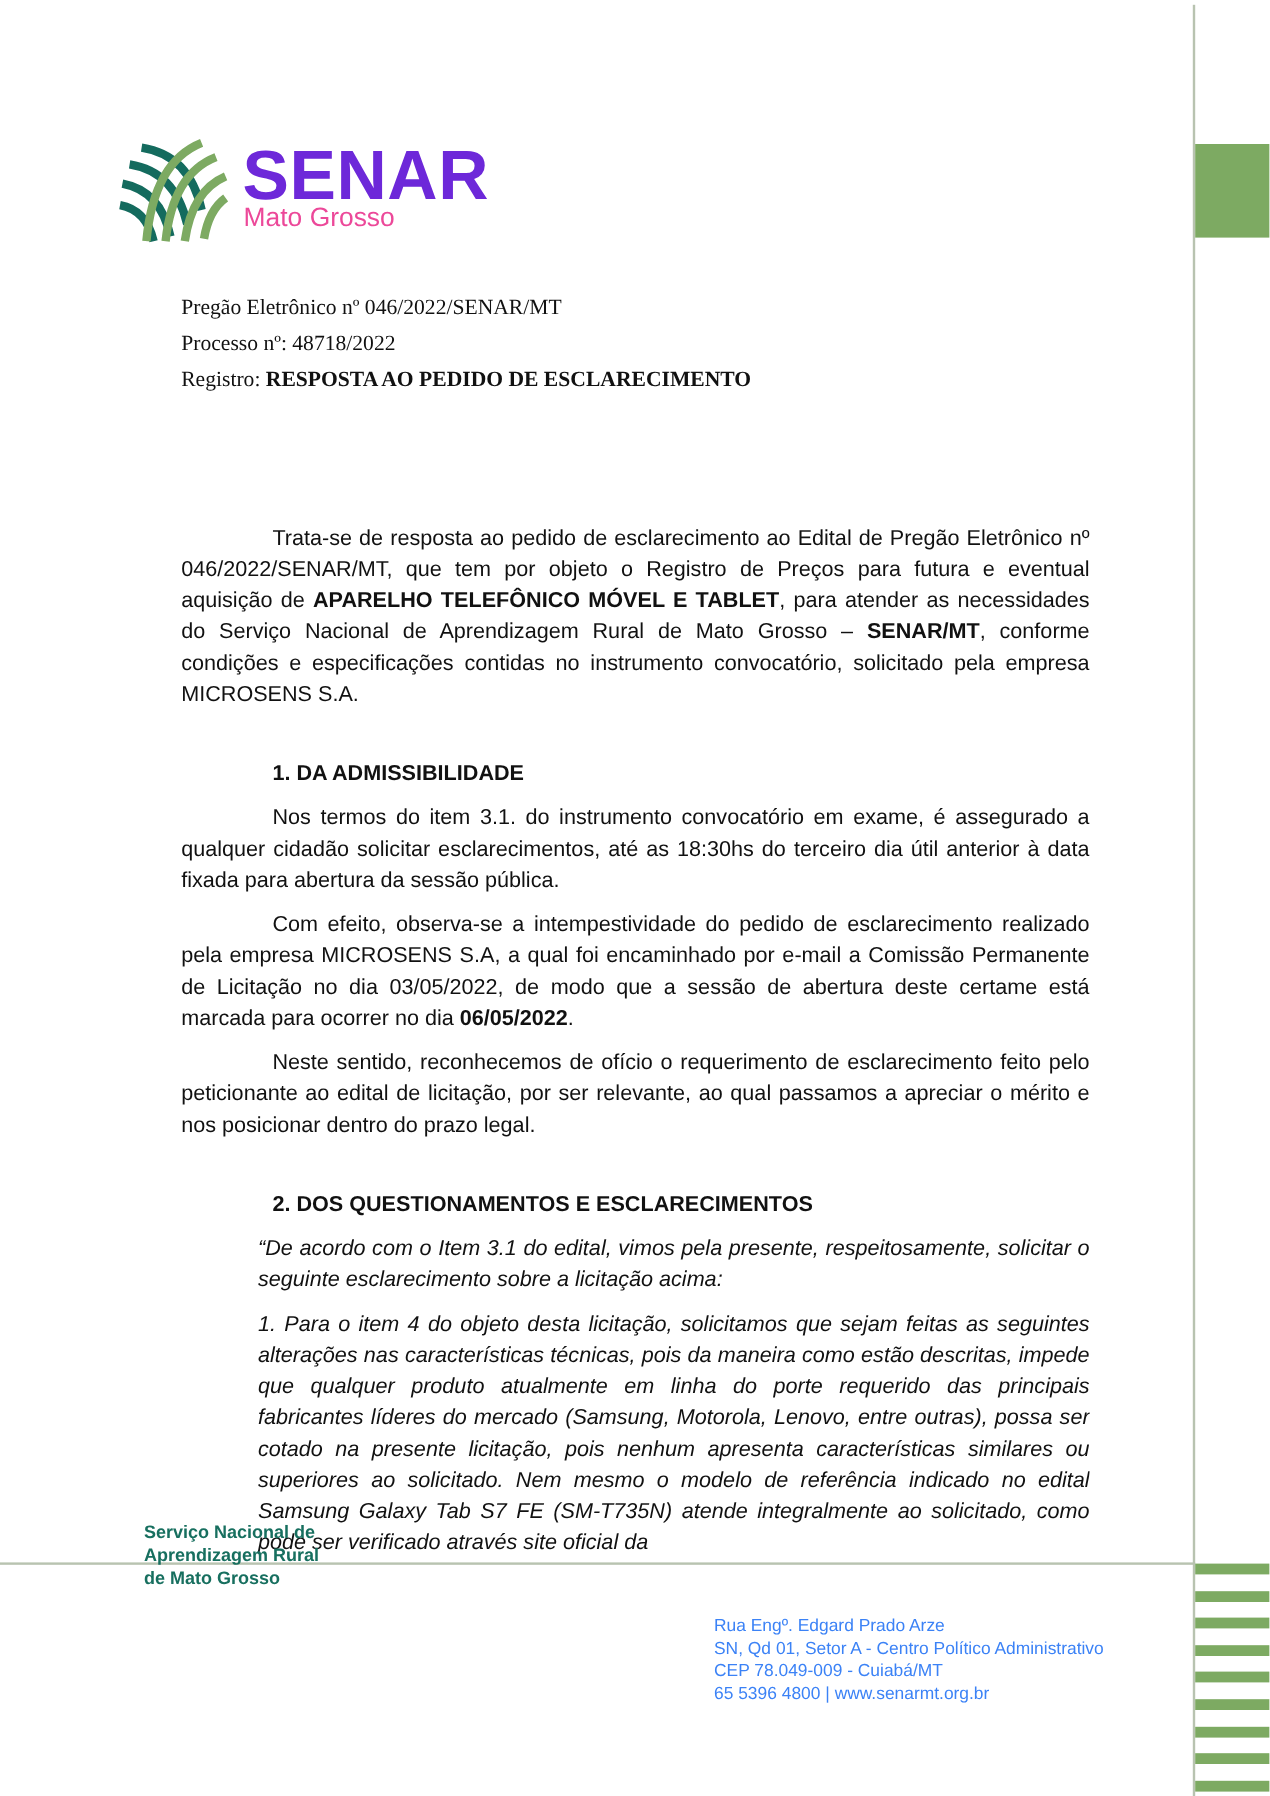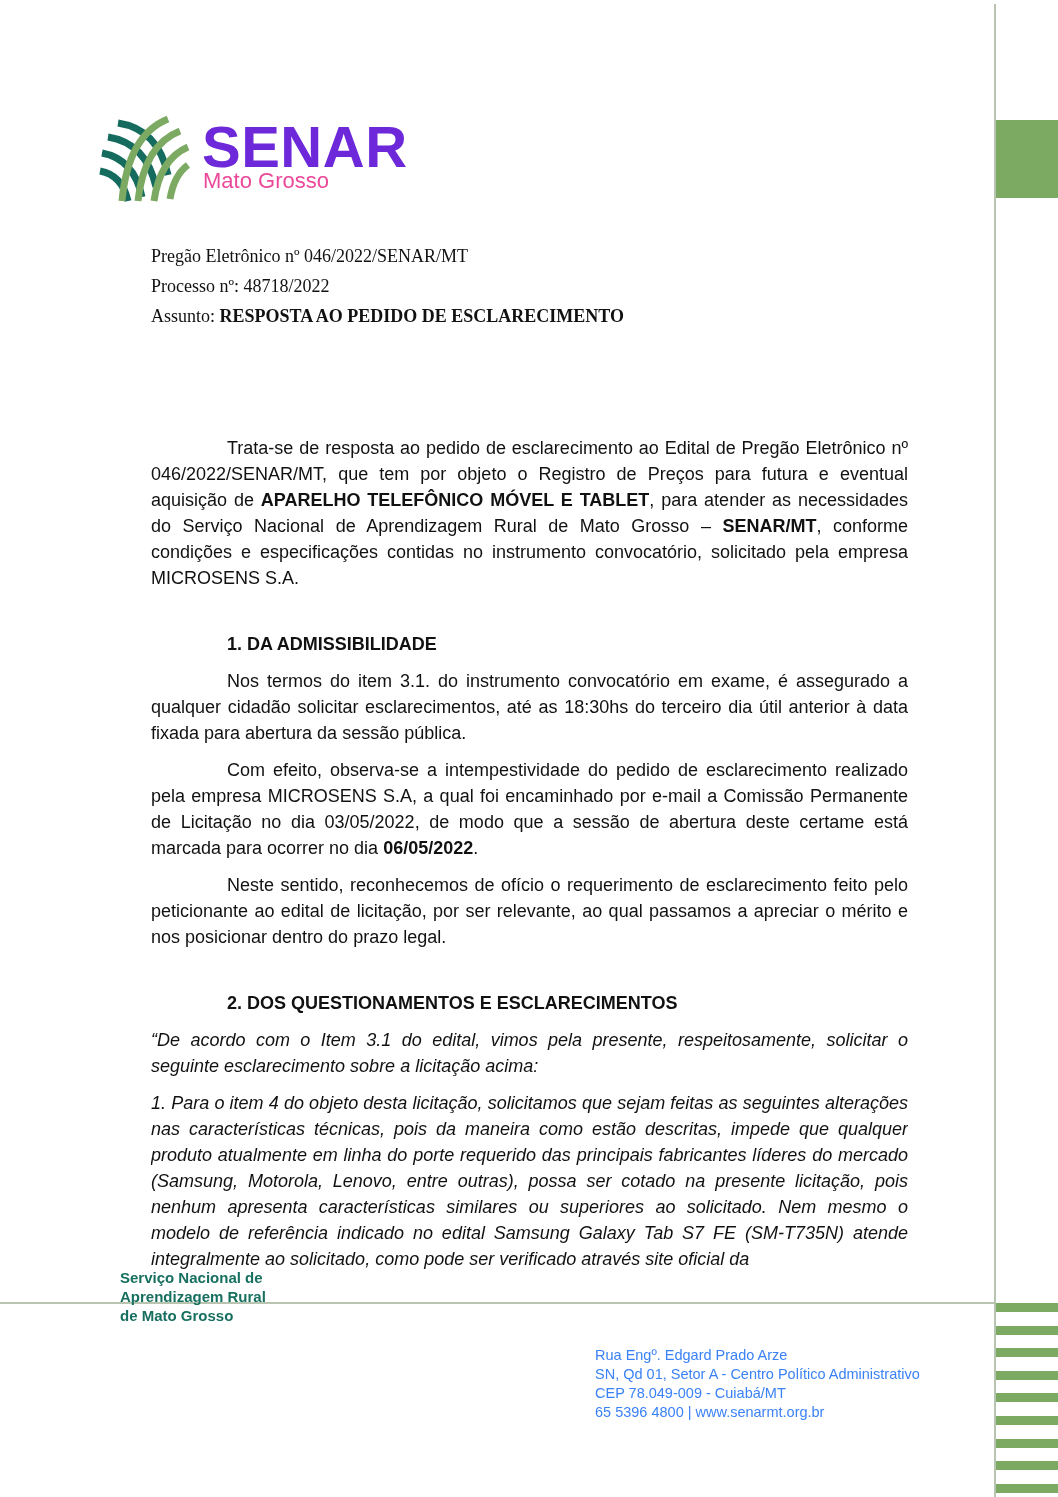--- a/index.html
+++ b/index.html
@@ -20,21 +20,21 @@
 
     
     .hdr { position: absolute; left: 151px; top: 241px; font-size: 18px; line-height: 30px; font-family: Liberation Serif, serif; }
     .hdr b { font-weight: bold; }
 
     
     .content { position: absolute; left: 151px; top: 435px; width: 757px; font-size: 18px; line-height: 26px; }
     .p { text-align: justify; text-indent: 76px; margin-bottom: 11px; }
     .h { margin-left: 76px; font-weight: bold; margin-bottom: 11px; margin-top: 40px; }
     .u { text-decoration: underline; }
-    .quote { font-style: italic; text-align: justify; margin-bottom: 11px; }
+    .quote { margin-left: 64px; font-style: italic; text-align: justify; margin-bottom: 11px; }
 
     
     .foot-left { position: absolute; left: 120px; top: 1268px; font-size: 15px; line-height: 19px; font-weight: bold; color: #176f5f; }
     .foot-right { position: absolute; left: 595px; top: 1346px; font-size: 14.5px; line-height: 19px; color: #3b82f6; }
   </style>
 </head>
 <body>
 
 <div class="vline"></div>
 <div class="green-block"></div>
@@ -64,21 +64,21 @@
       <path d="M90 50 Q76 60 72 84" stroke="#7daa62"></path>
     </g>
   </svg>
   <div class="logo-name">SENAR</div>
   <div class="logo-sub">Mato Grosso</div>
 </div>
 
 <div class="hdr">
   <div>Pregão Eletrônico nº 046/2022/SENAR/MT</div>
   <div>Processo nº: 48718/2022</div>
-  <div><span>Assunto: </span><b>RESPOSTA AO PEDIDO DE ESCLARECIMENTO</b></div>
+  <div><span>Registro: </span><b>RESPOSTA AO PEDIDO DE ESCLARECIMENTO</b></div>
 </div>
 
 <div class="content">
   <p class="p"><span>Trata-se de resposta ao pedido de esclarecimento ao Edital de Pregão Eletrônico nº 046/2022/SENAR/MT, que tem por objeto o Registro de Preços para futura e eventual aquisição de </span><b>APARELHO TELEFÔNICO MÓVEL E TABLET</b><span>, para atender as necessidades do Serviço Nacional de Aprendizagem Rural de Mato Grosso – </span><b>SENAR/MT</b><span>, conforme condições e especificações contidas no instrumento convocatório, solicitado pela empresa MICROSENS S.A.</span></p>
 
   <div class="h">1. DA ADMISSIBILIDADE</div>
 
   <p class="p">Nos termos do item 3.1. do instrumento convocatório em exame, é assegurado a qualquer cidadão solicitar esclarecimentos, até as 18:30hs do terceiro dia útil anterior à data fixada para abertura da sessão pública.</p>
   <p class="p"><span>Com efeito, observa-se a intempestividade do pedido de esclarecimento realizado pela empresa MICROSENS S.A, a qual foi encaminhado por e-mail a Comissão Permanente de Licitação no dia 03/05/2022, de modo que a sessão de abertura deste certame está marcada para ocorrer no dia </span><b>06/05/2022</b><span>.</span></p>
   <p class="p">Neste sentido, reconhecemos de ofício o requerimento de esclarecimento feito pelo peticionante ao edital de licitação, por ser relevante, ao qual passamos a apreciar o mérito e nos posicionar dentro do prazo legal.</p>

